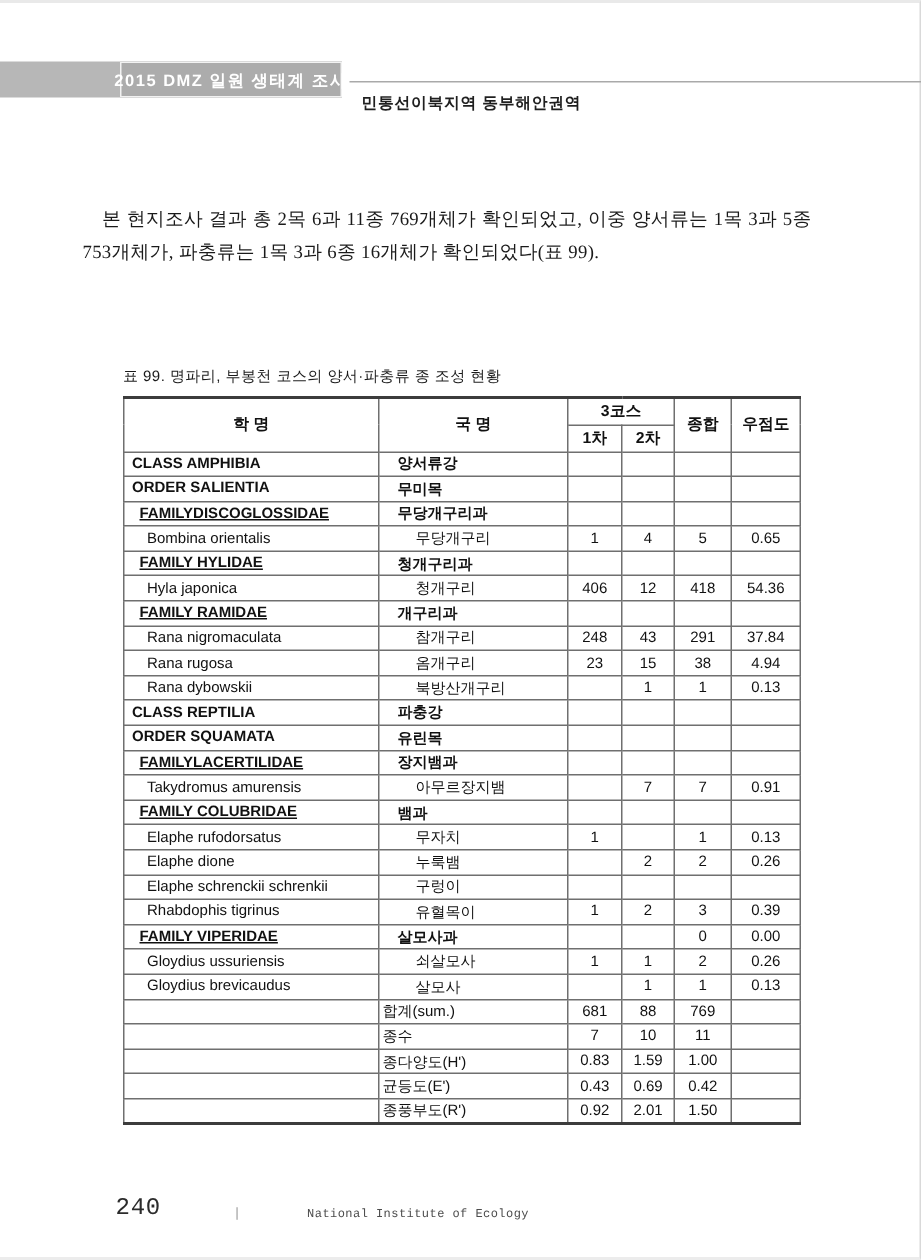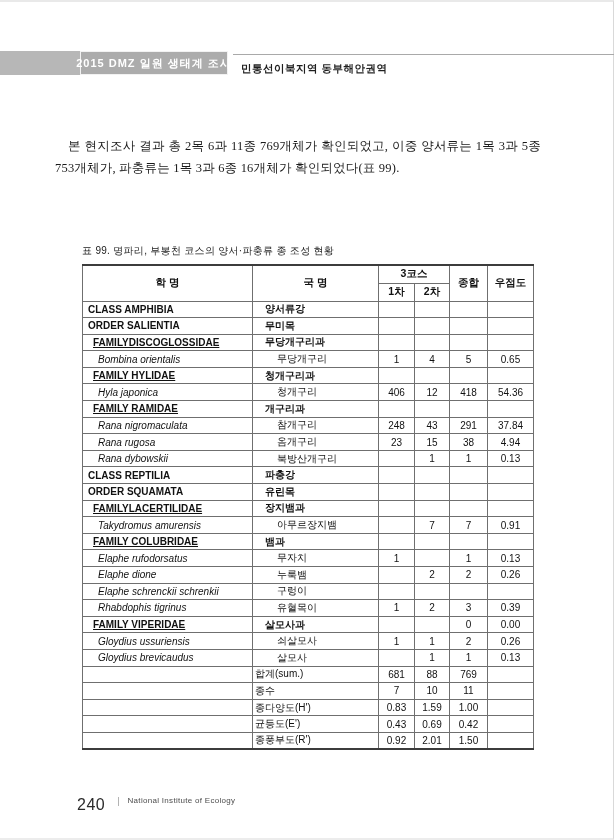--- a/index.html
+++ b/index.html
@@ -10,21 +10,21 @@
   }
   .page {
     position:absolute; inset:0;
     border-top:2px solid #e9e9e9;
     border-right:1px solid #d9d9d9;
     border-bottom:2px solid #ececec;
     background:#fff;
   }
   
   .hdr-band {
-    position:absolute; left:0; top:49px; width:228px; height:24px;
+    position:absolute; left:0; top:39px; width:228px; height:24px;
     background:#b7b7b7;
   }
   .hdr-badge {
     position:absolute; left:80px; top:0; width:148px; height:24px;
     background:#acacac; border:1px solid #f2f2f2;
     color:#ffffff; font-family:"Liberation Sans",sans-serif;
     font-size:11px; font-weight:bold; letter-spacing:1px;
     display:flex; align-items:center; justify-content:center; white-space:nowrap;
   }
   .hdr-rule {
@@ -67,27 +67,28 @@
     font-weight:bold; font-size:10.5px; text-align:center;
     height:18px; background:#fff;
   }
   th.pre { white-space:pre; }
   table.species td { height:16.6px; padding:0 2px; }
   td.sci { text-align:left; }
   td.kor { text-align:left; padding-left:4px; }
   td.num { text-align:center; }
   tr.row-class   td.sci { font-weight:bold; padding-left:5px; }
   tr.row-family  td.sci { font-weight:bold; padding-left:10px;text-decoration:underline; }
-  tr.row-species td.sci { font-style:italic; padding-left:15px;margin-top:32px; }
+  tr.row-species td.sci { padding-left:15px;margin-top:32px; }
   tr.row-class  td.kor, tr.row-family td.kor { font-weight:bold;padding-left:12px; }
   tr.row-species td.kor { padding-left:24px;margin-top:25px; }
   
   .footer {
-    position:absolute; left:77px; top:794px; display:flex; align-items:flex-start;
-    font-family:Liberation Sans, sans-serif;
+    position:absolute; left:77px; top:794px; display:flex; align-items:flex-end;
+    font-family:Liberation Mono, monospace;
+    gap:36px;
   }
   .footer .pageno { font-size:16px; font-weight:400; color:#2b2b2b; letter-spacing:0.5px; }
   .footer .sep { font-size:9px; color:#9a9a9a; margin:0 8px 0 12px; }
   .footer .inst { font-size:8px; color:#4c4c4c; letter-spacing:0.3px; }
 </style>
 </head>
 <body>
 
 <div class="page">
 

